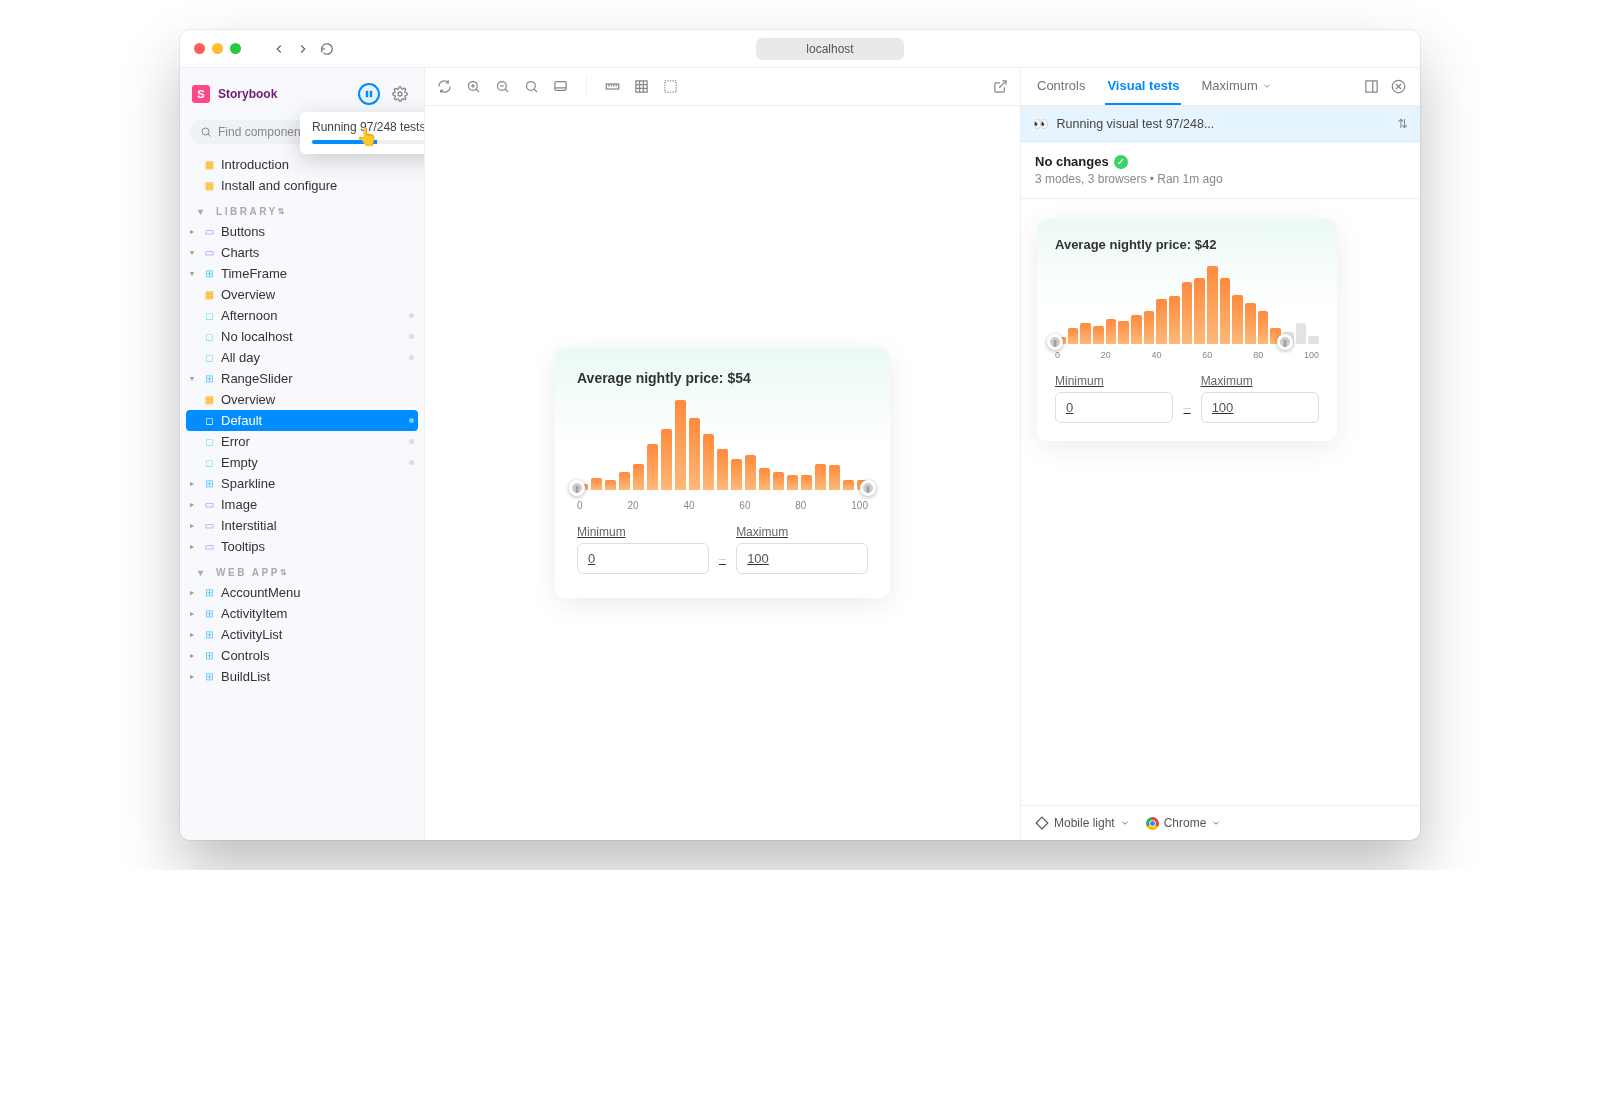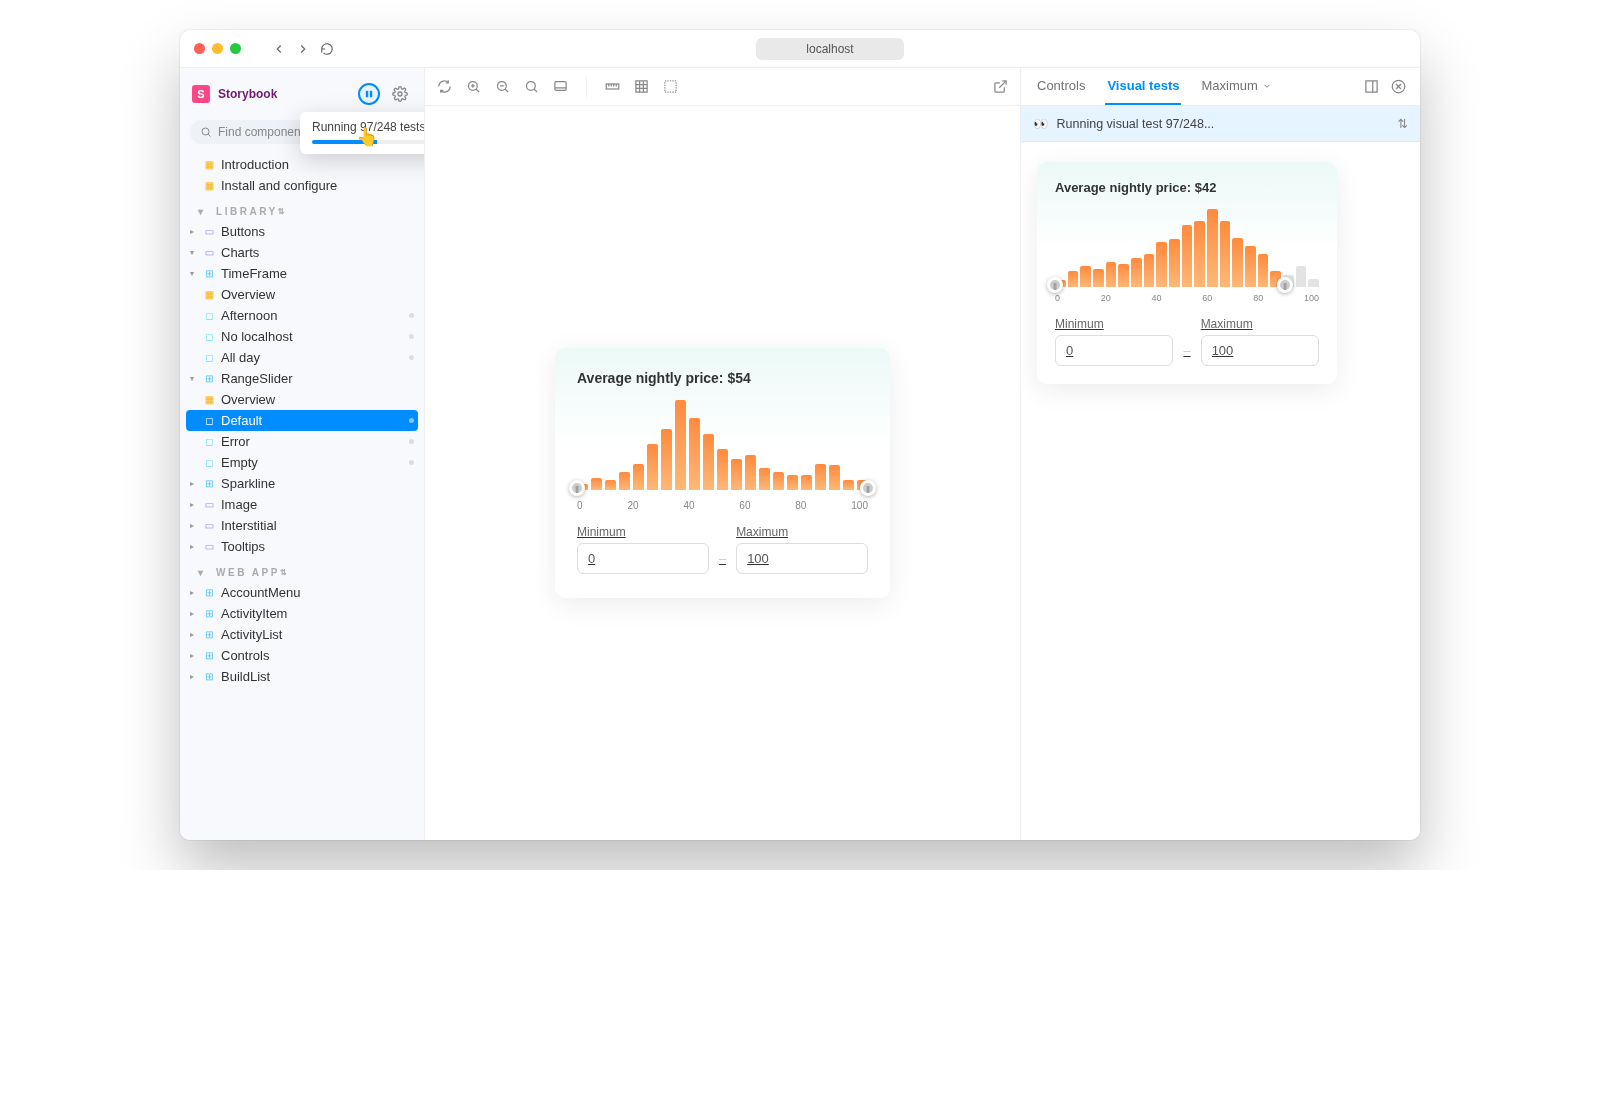--- a/index.html
+++ b/index.html
@@ -434,20 +434,27 @@
                 <line x1="16" y1="8" x2="8" y2="16"></line>
               </svg>
             </span>
         </div>
       </div>
       <div class="banner">
         <span>👀</span>
         <span>Running visual test 97/248...</span>
         <span class="sort">⇅</span>
       </div>
+      <div class="summary">
+        <div class="line1">
+            <span>No changes</span>
+            <span class="check">✓</span>
+          </div>
+        <div class="line2">3 modes, 3 browsers • Ran 1m ago</div>
+      </div>
       <div class="pcontent">
         <div class="card mint sm">
           <h4>Average nightly price: $42</h4>
           <div class="histo" id="histo-prev">
             <div class="bar" style="height: 8.42105%;"></div>
               <div class="bar" style="height: 21.0526%;"></div>
               <div class="bar" style="height: 26.3158%;"></div>
               <div class="bar" style="height: 23.1579%;"></div>
               <div class="bar" style="height: 31.5789%;"></div>
               <div class="bar" style="height: 29.4737%;"></div>
@@ -483,16 +490,34 @@
                 <input value="0" style="">
               </div>
             <span class="dash">–</span>
             <div class="ingrp">
                 <label>Maximum</label>
                 <input value="100" style="">
               </div>
           </div>
         </div>
       </div>
+      <div class="pfoot">
+        <div class="item">
+          <svg width="14" height="14" viewBox="0 0 24 24" fill="none" stroke="currentColor" stroke-width="2">
+              <path d="M12 2 L22 12 L12 22 L2 12 Z"></path>
+            </svg>
+          <span>Mobile light</span>
+          <svg width="10" height="10" viewBox="0 0 24 24" fill="none" stroke="currentColor" stroke-width="2">
+              <polyline points="6 9 12 15 18 9"></polyline>
+            </svg>
+        </div>
+        <div class="item">
+          <span class="chrome"></span>
+          <span>Chrome</span>
+          <svg width="10" height="10" viewBox="0 0 24 24" fill="none" stroke="currentColor" stroke-width="2">
+              <polyline points="6 9 12 15 18 9"></polyline>
+            </svg>
+        </div>
+      </div>
     </div>
 
   </div>
 </div>
 
 </body></html>

